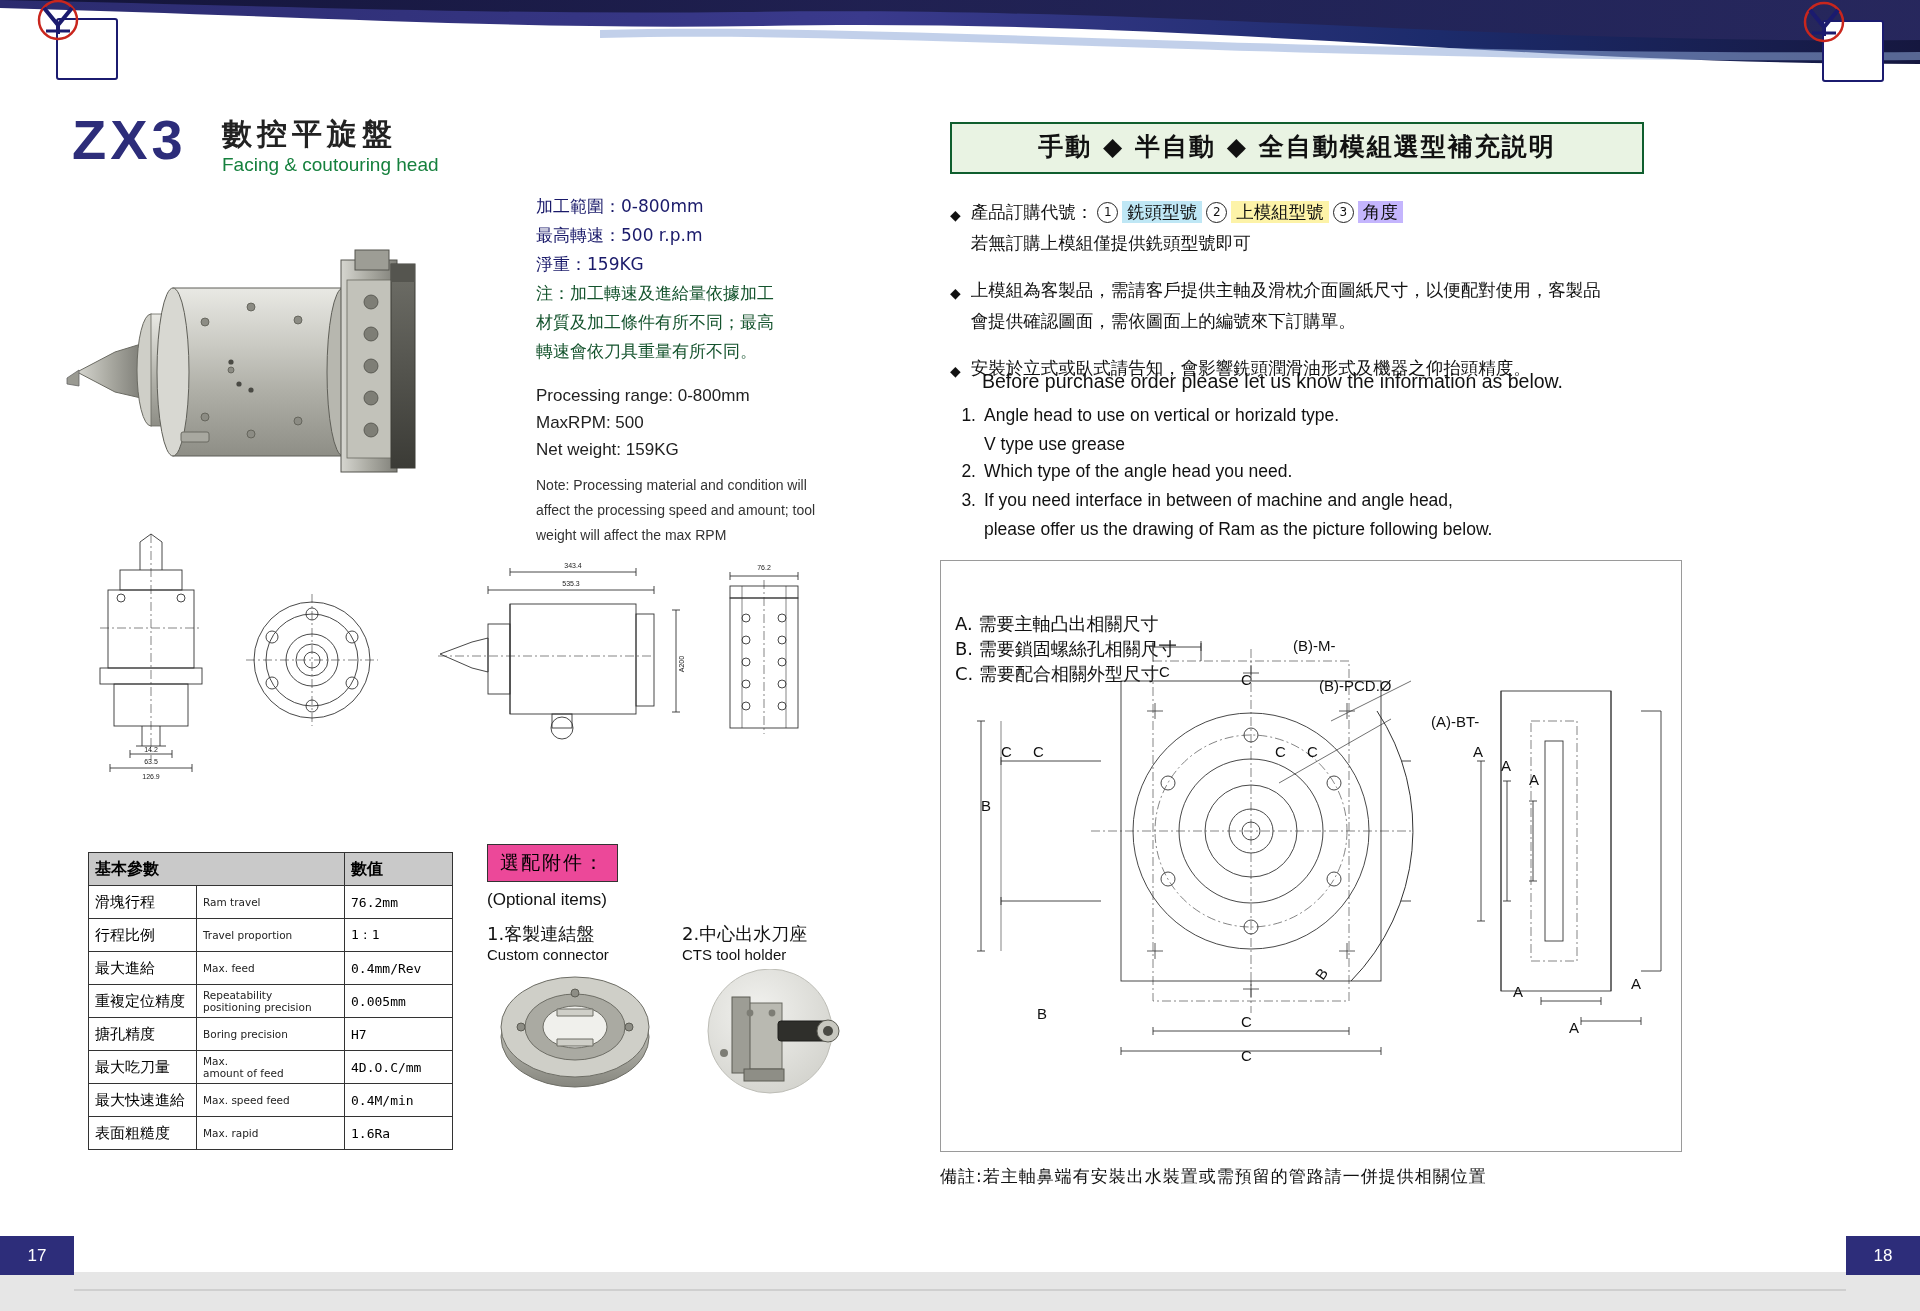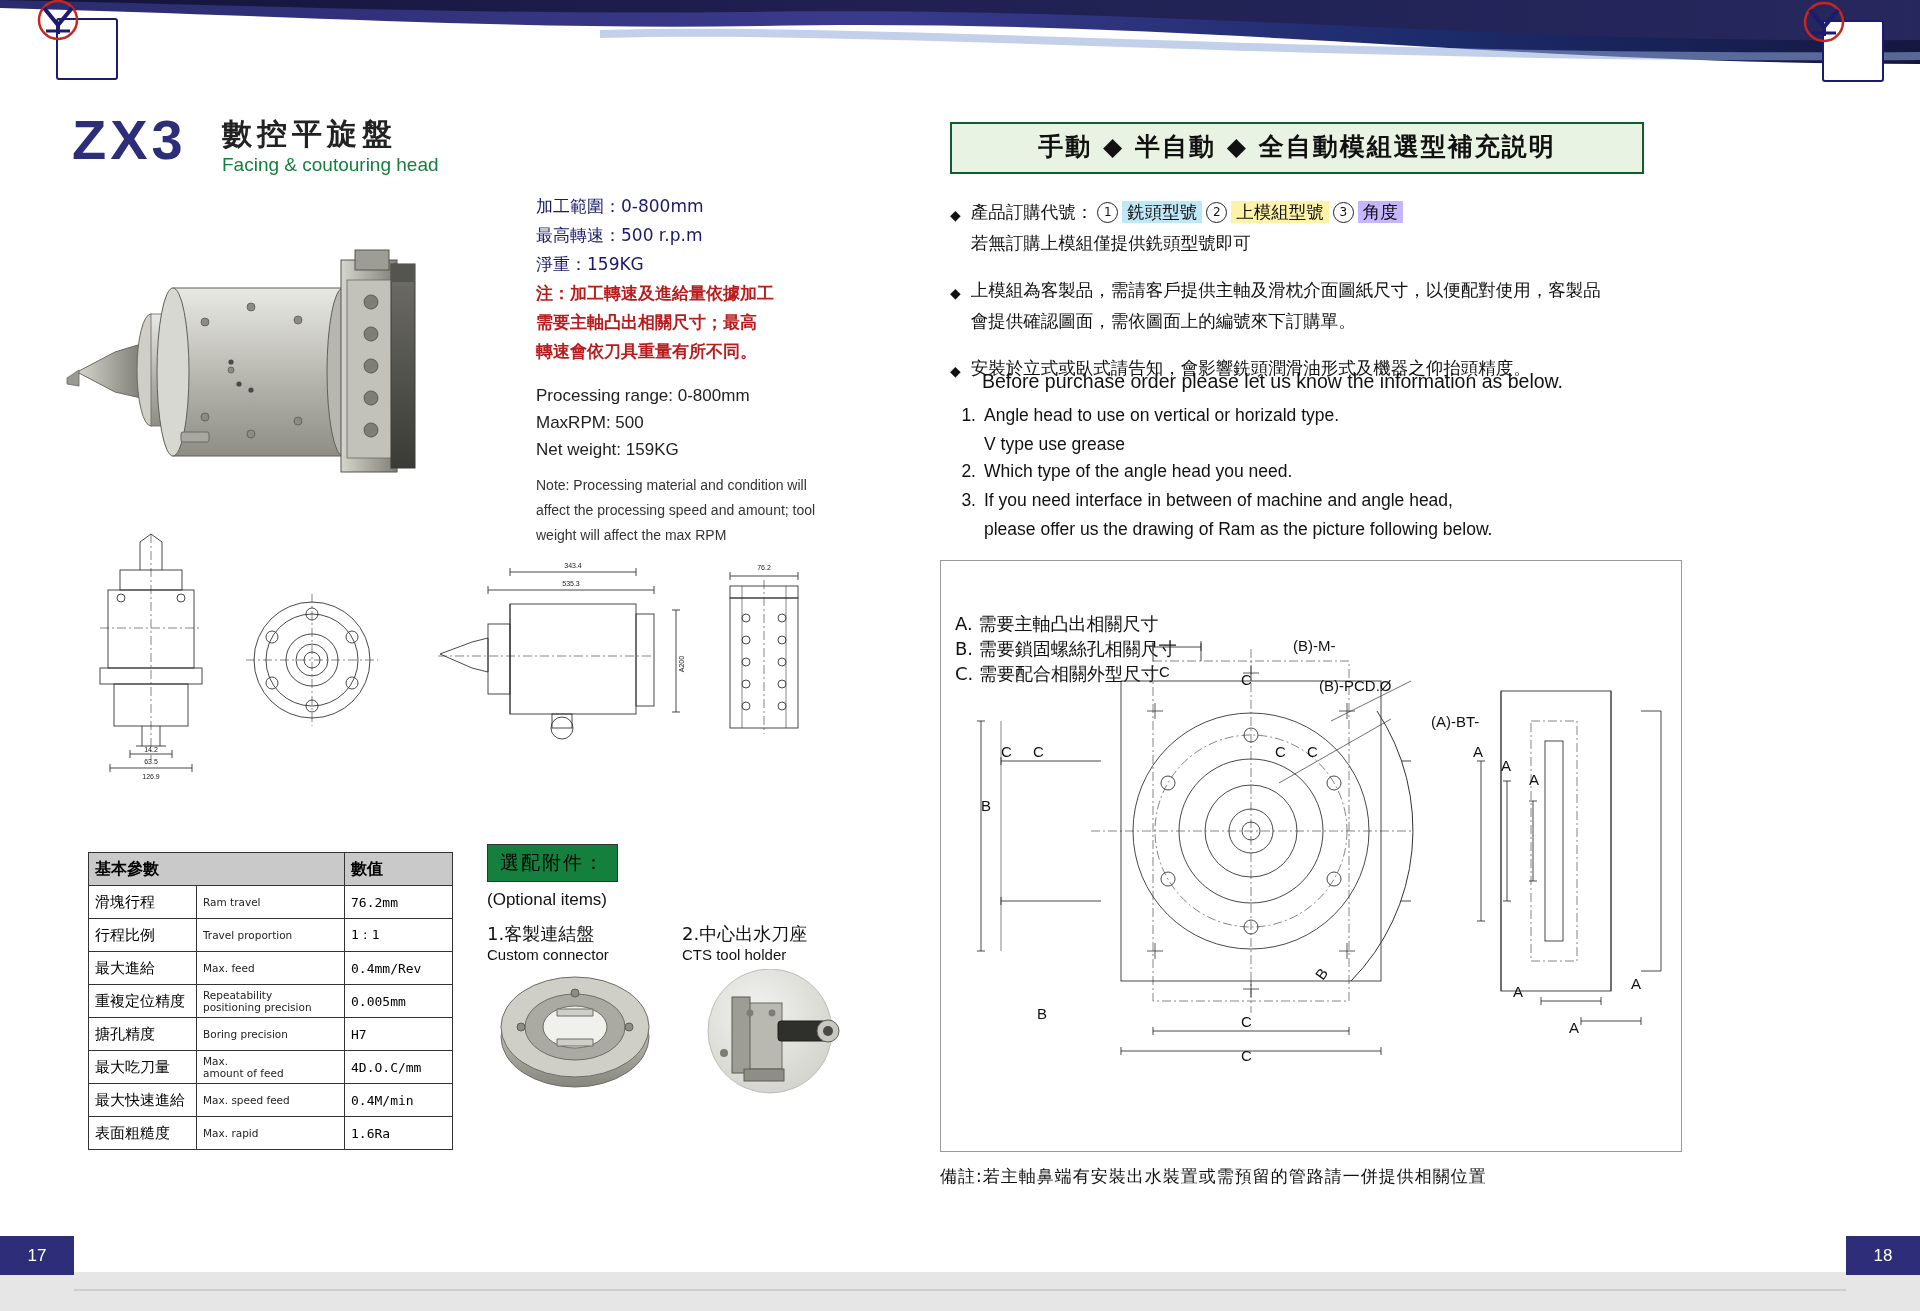--- a/index.html
+++ b/index.html
@@ -20,42 +20,42 @@
   .logo-right{left:1822px;top:20px;}
   .logo-mark{position:absolute;left:50%;top:50%;transform:translate(-50%,-50%);}
 
   
   .left-col{position:absolute;left:0;top:92px;width:960px;height:1180px;}
   .title-zx3{position:absolute;left:72px;top:15px;font-family:"Liberation Sans",sans-serif;font-size:56px;font-weight:bold;color:#2d2d7a;letter-spacing:4px;}
   .title-cn{position:absolute;left:222px;top:22px;font-size:30px;color:#222;letter-spacing:5px;font-weight:bold;}
   .title-en{position:absolute;left:222px;top:62px;font-size:19px;color:#15803d;font-family:"Liberation Sans",sans-serif;}
 
   .specs-cn{position:absolute;left:536px;top:100px;font-size:17px;line-height:29px;color:#1a1a6a;}
-  .specs-note{color:#b91c1c;font-weight:bold;}
+  .specs-note{color:#14532d;}
   .specs-en{position:absolute;left:536px;top:290px;font-size:17px;line-height:27px;color:#222;font-family:"Liberation Sans",sans-serif;}
   .specs-en .note{font-size:14px;line-height:25px;color:#333;display:block;margin-top:10px;}
 
   
   .photo{position:absolute;left:55px;top:110px;width:470px;height:300px;}
   .photo svg{position:absolute;left:0;top:0;}
 
   
   .drawings{position:absolute;left:80px;top:440px;width:830px;height:250px;}
 
   
   .spec-table{position:absolute;left:88px;top:760px;width:365px;border-collapse:collapse;font-size:14px;}
   .spec-table td,.spec-table th{border:1px solid #333;padding:4px 6px;height:24px;}
   .spec-table thead th{background:#c9c9c9;font-size:16px;text-align:left;font-weight:bold;}
   .spec-table td.cn{width:95px;font-size:15px;}
   .spec-table td.en{font-size:10.5px;color:#222;line-height:12px;}
   .spec-table td.val{width:95px;font-family:"DejaVu Sans Mono","Liberation Mono",monospace;font-size:13px;}
 
   
   .opt-wrap{position:absolute;left:487px;top:752px;width:420px;}
-  .opt-title{display:inline-block;background:#15803d;border:1px solid #333;padding:5px 12px;font-size:19px;letter-spacing:2px;}
+  .opt-title{display:inline-block;background:#ec4899;border:1px solid #333;padding:5px 12px;font-size:19px;letter-spacing:2px;}
   .opt-sub{font-size:17px;margin-top:8px;color:#111;font-family:"Liberation Sans",sans-serif;}
   .opt-item{position:absolute;top:78px;}
   .opt-item.a{left:0;}
   .opt-item.b{left:195px;}
   .opt-item .lbl-cn{font-size:18px;color:#111;}
   .opt-item .lbl-en{font-size:15px;color:#111;font-family:"Liberation Sans",sans-serif;}
 
   
   .right-col{position:absolute;left:960px;top:92px;width:960px;height:1180px;}
   .hdr-box{position:absolute;left:-10px;top:30px;width:690px;height:48px;border:2px solid #0f5e2e;background:#e9f3e3;}
@@ -201,21 +201,21 @@
 
         <rect x="126" y="230" width="28" height="10" rx="2" fill="#a8a8a0" stroke="#6a6a62"></rect>
       </svg>
     </div>
 
     <div class="specs-cn">
       <div>加工範圍：0-800mm</div>
       <div>最高轉速：500 r.p.m</div>
       <div>淨重：159KG</div>
       <div class="specs-note">注：加工轉速及進給量依據加工</div>
-      <div class="specs-note">需要主軸凸出相關尺寸；最高</div>
+      <div class="specs-note">材質及加工條件有所不同；最高</div>
       <div class="specs-note">轉速會依刀具重量有所不同。</div>
     </div>
 
     <div class="specs-en">
       <div>Processing range: 0-800mm</div>
       <div>MaxRPM: 500</div>
       <div>Net weight: 159KG</div>
       <span class="note">Note: Processing material and condition will</span>
       <span class="note" style="margin-top:0">affect the processing speed and amount; tool</span>
       <span class="note" style="margin-top:0">weight will affect the max RPM</span>

